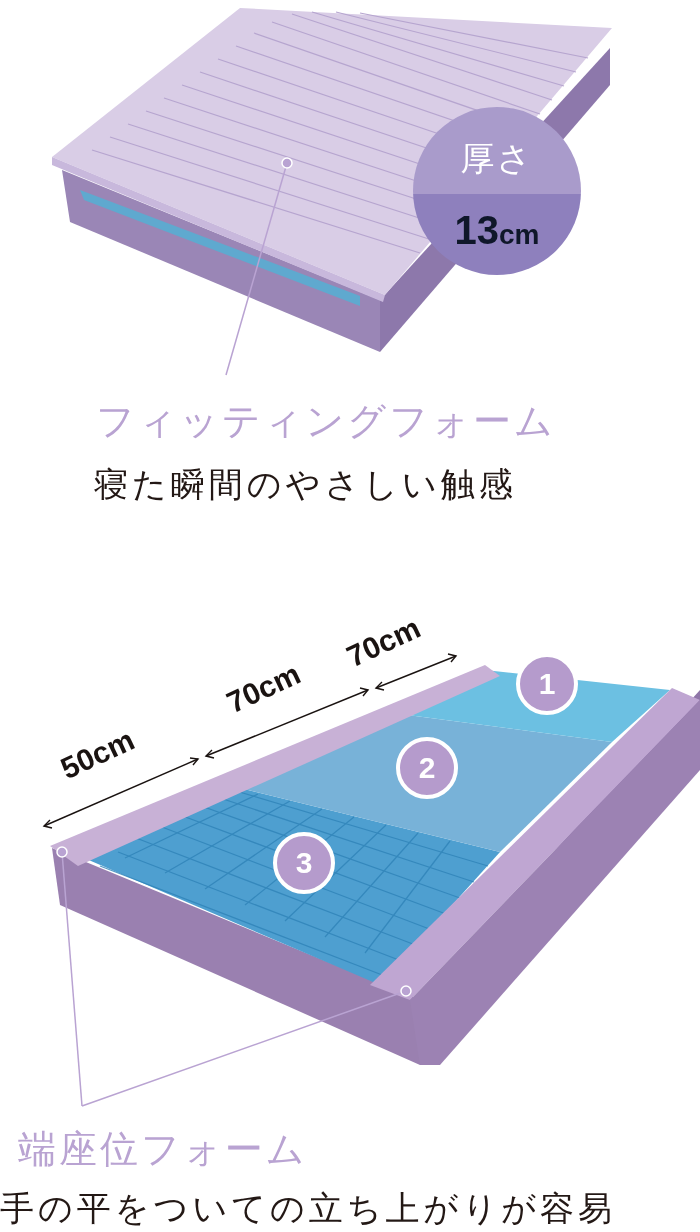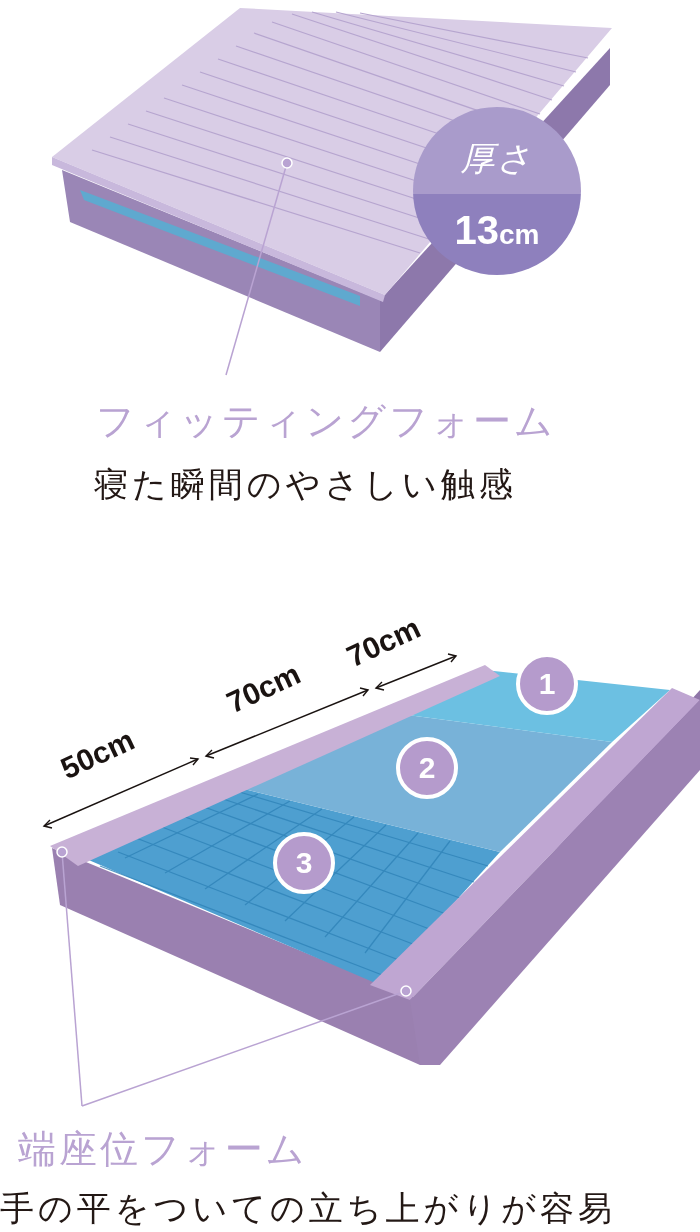--- a/index.html
+++ b/index.html
@@ -6,22 +6,22 @@
   body { width:700px; height:1232px; position:relative; overflow:hidden;
          font-family:"DejaVu Sans", sans-serif; }
   .abs { position:absolute; }
   svg.art { position:absolute; left:0; top:0; }
   .badge { position:absolute; left:413px; top:107px; width:168px; height:168px; border-radius:50%;
            overflow:hidden; }
   .badge .top { position:absolute; left:0; top:0; width:100%; height:87px; background:#a99bcb;
                 display:flex; align-items:flex-end; justify-content:center; }
   .badge .bot { position:absolute; left:0; top:87px; width:100%; height:81px; background:#8e80bd;
                 display:flex; align-items:flex-start; justify-content:center; }
-  .badge .lbl { color:#fff; font-size:34px; margin-bottom:12px; letter-spacing:2px;font-style:italic; }
-  .badge .val { color:#ffffff; font-size:40px; font-weight:bold; font-family:"Liberation Sans", sans-serif; margin-top:14px; }
+  .badge .lbl { color:#fff; font-size:34px; margin-bottom:12px; letter-spacing:2px; }
+  .badge .val { color:#0f172a; font-size:40px; font-weight:bold; font-family:"Liberation Sans", sans-serif; margin-top:14px; }
   .badge .val small { font-size:28px; }
   .title { color:#b9a3d2; font-weight:normal; letter-spacing:3px; }
   .sub { color:#231815; letter-spacing:4px; }
   .dim { position:absolute; font-family:"Liberation Sans", sans-serif; font-weight:bold; font-size:30px;
          color:#1a1311; transform-origin:left bottom; transform:rotate(-25deg); white-space:nowrap; }
   .num { position:absolute; width:54px; height:54px; border-radius:50%; background:#b59bcc;
          border:4px solid #fff; color:#fff; font-family:"Liberation Sans", sans-serif; font-weight:bold;
          font-size:30px; display:flex; align-items:center; justify-content:center; box-sizing:border-box;
          width:62px; height:62px; }
 </style>

